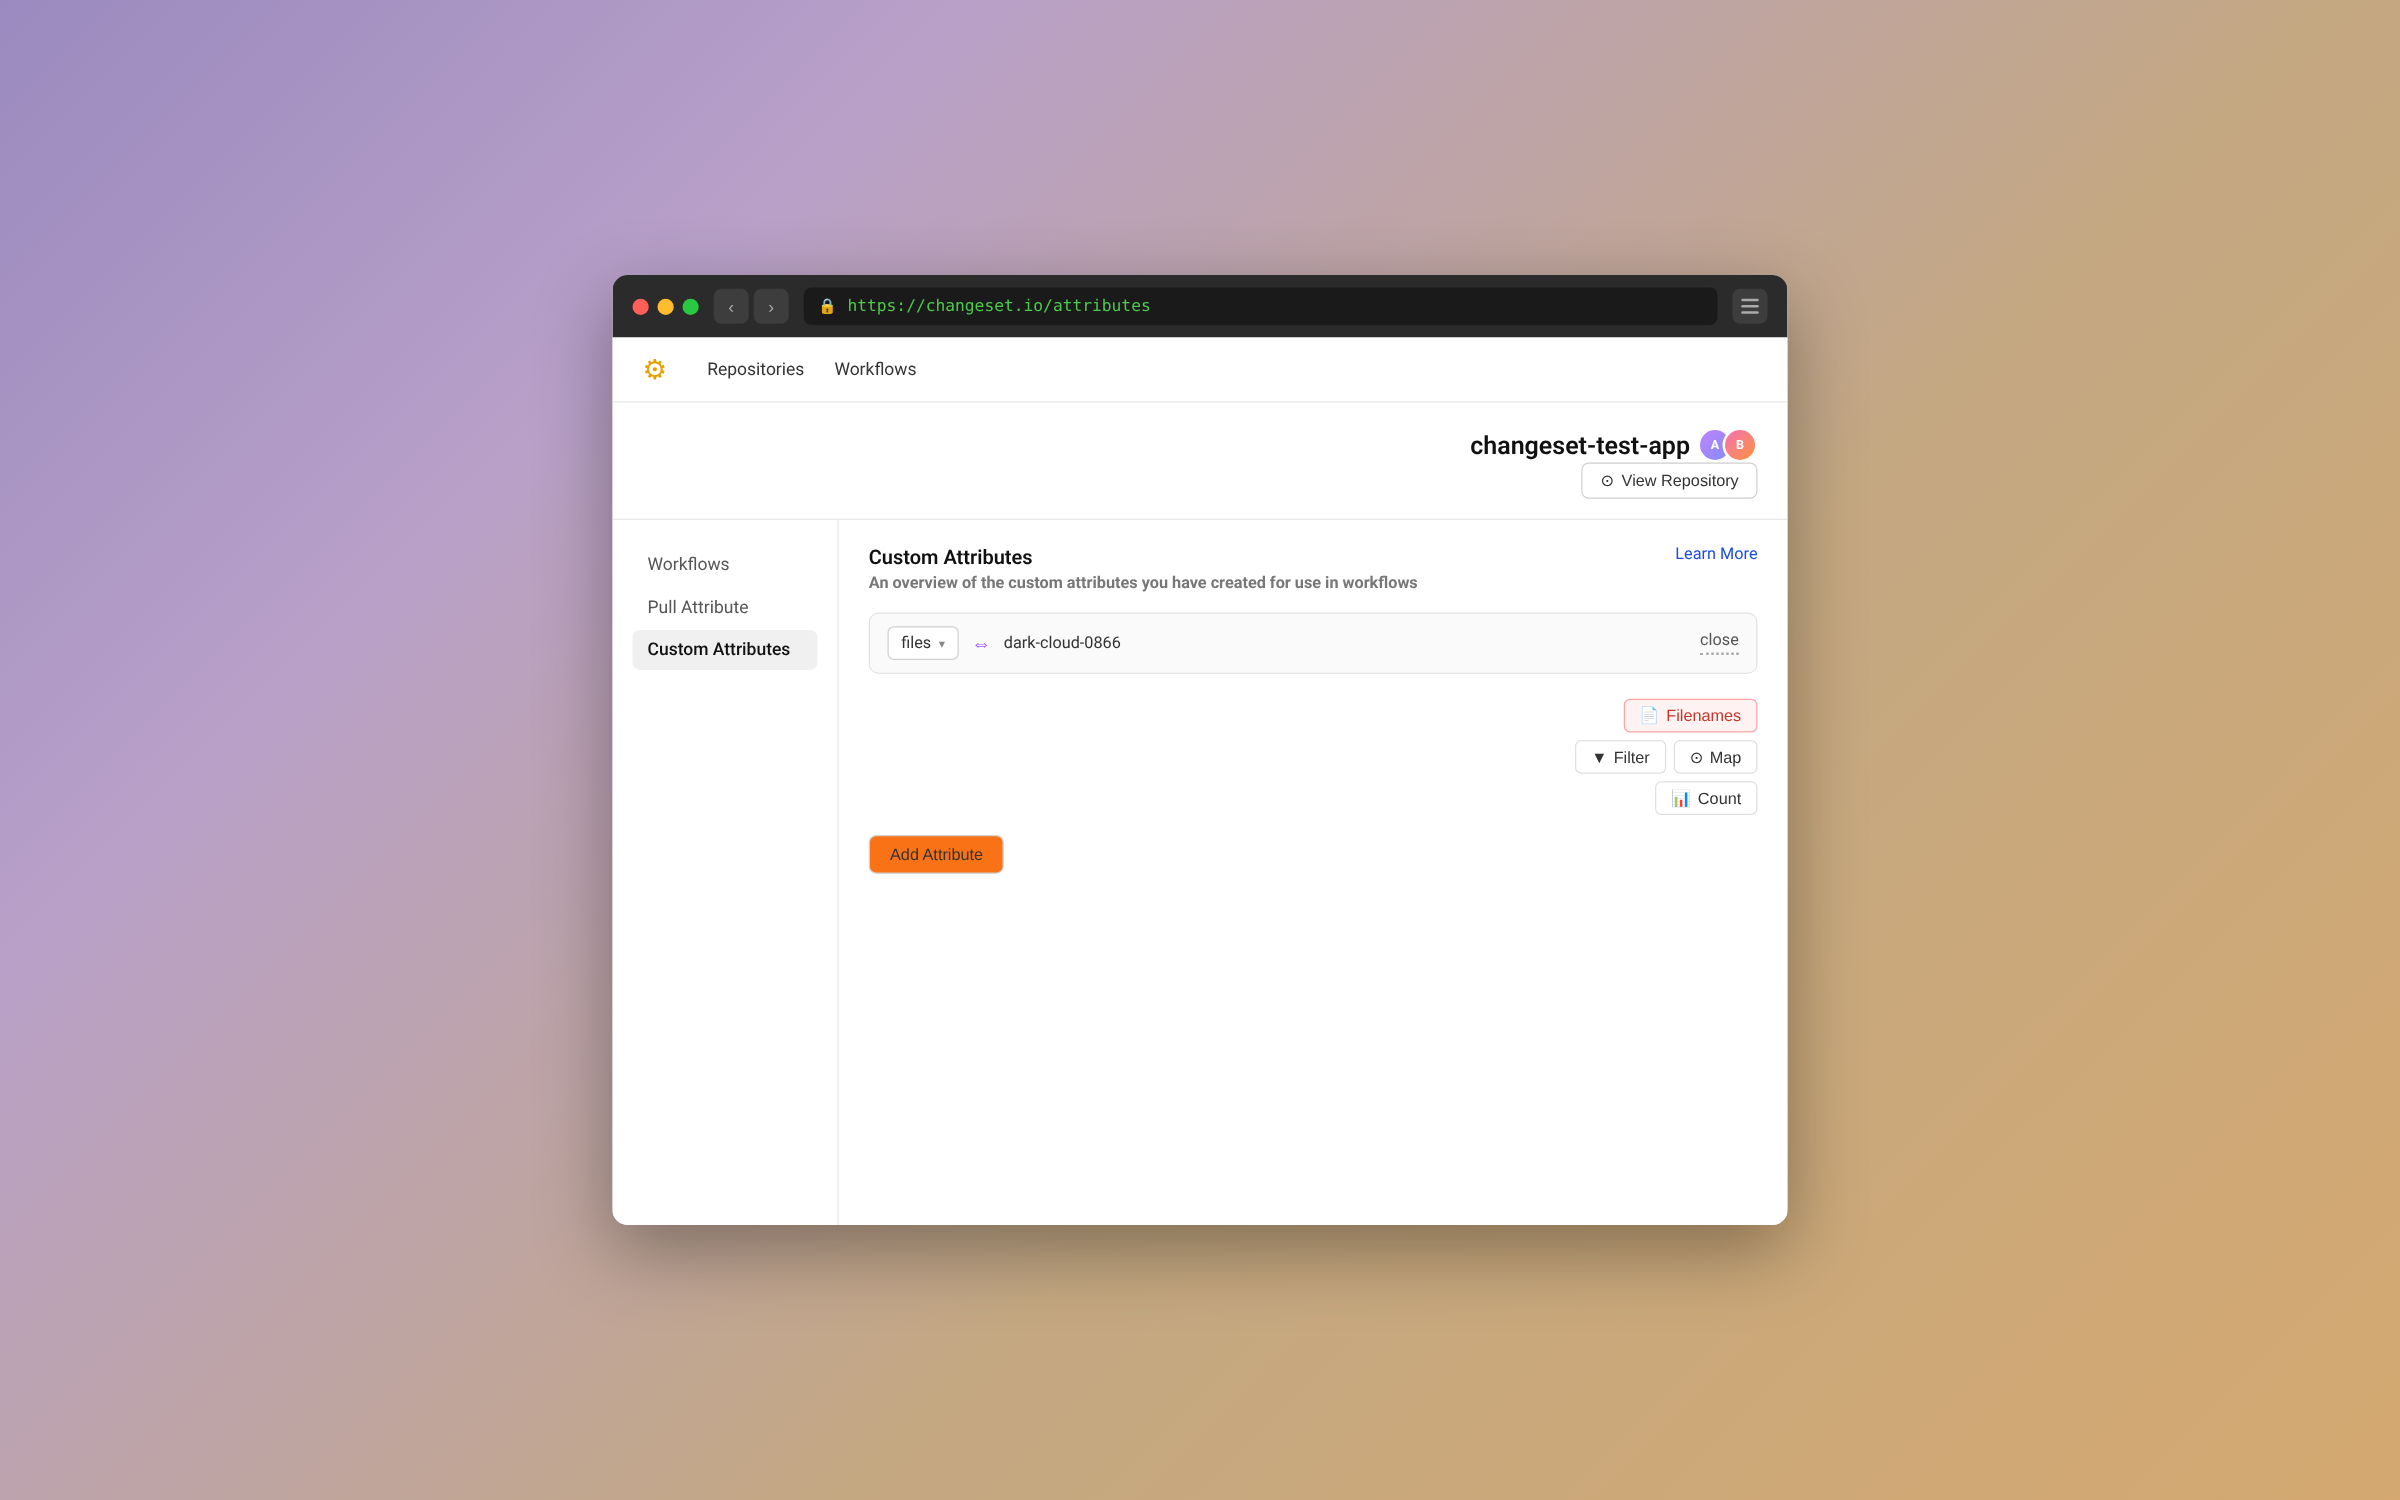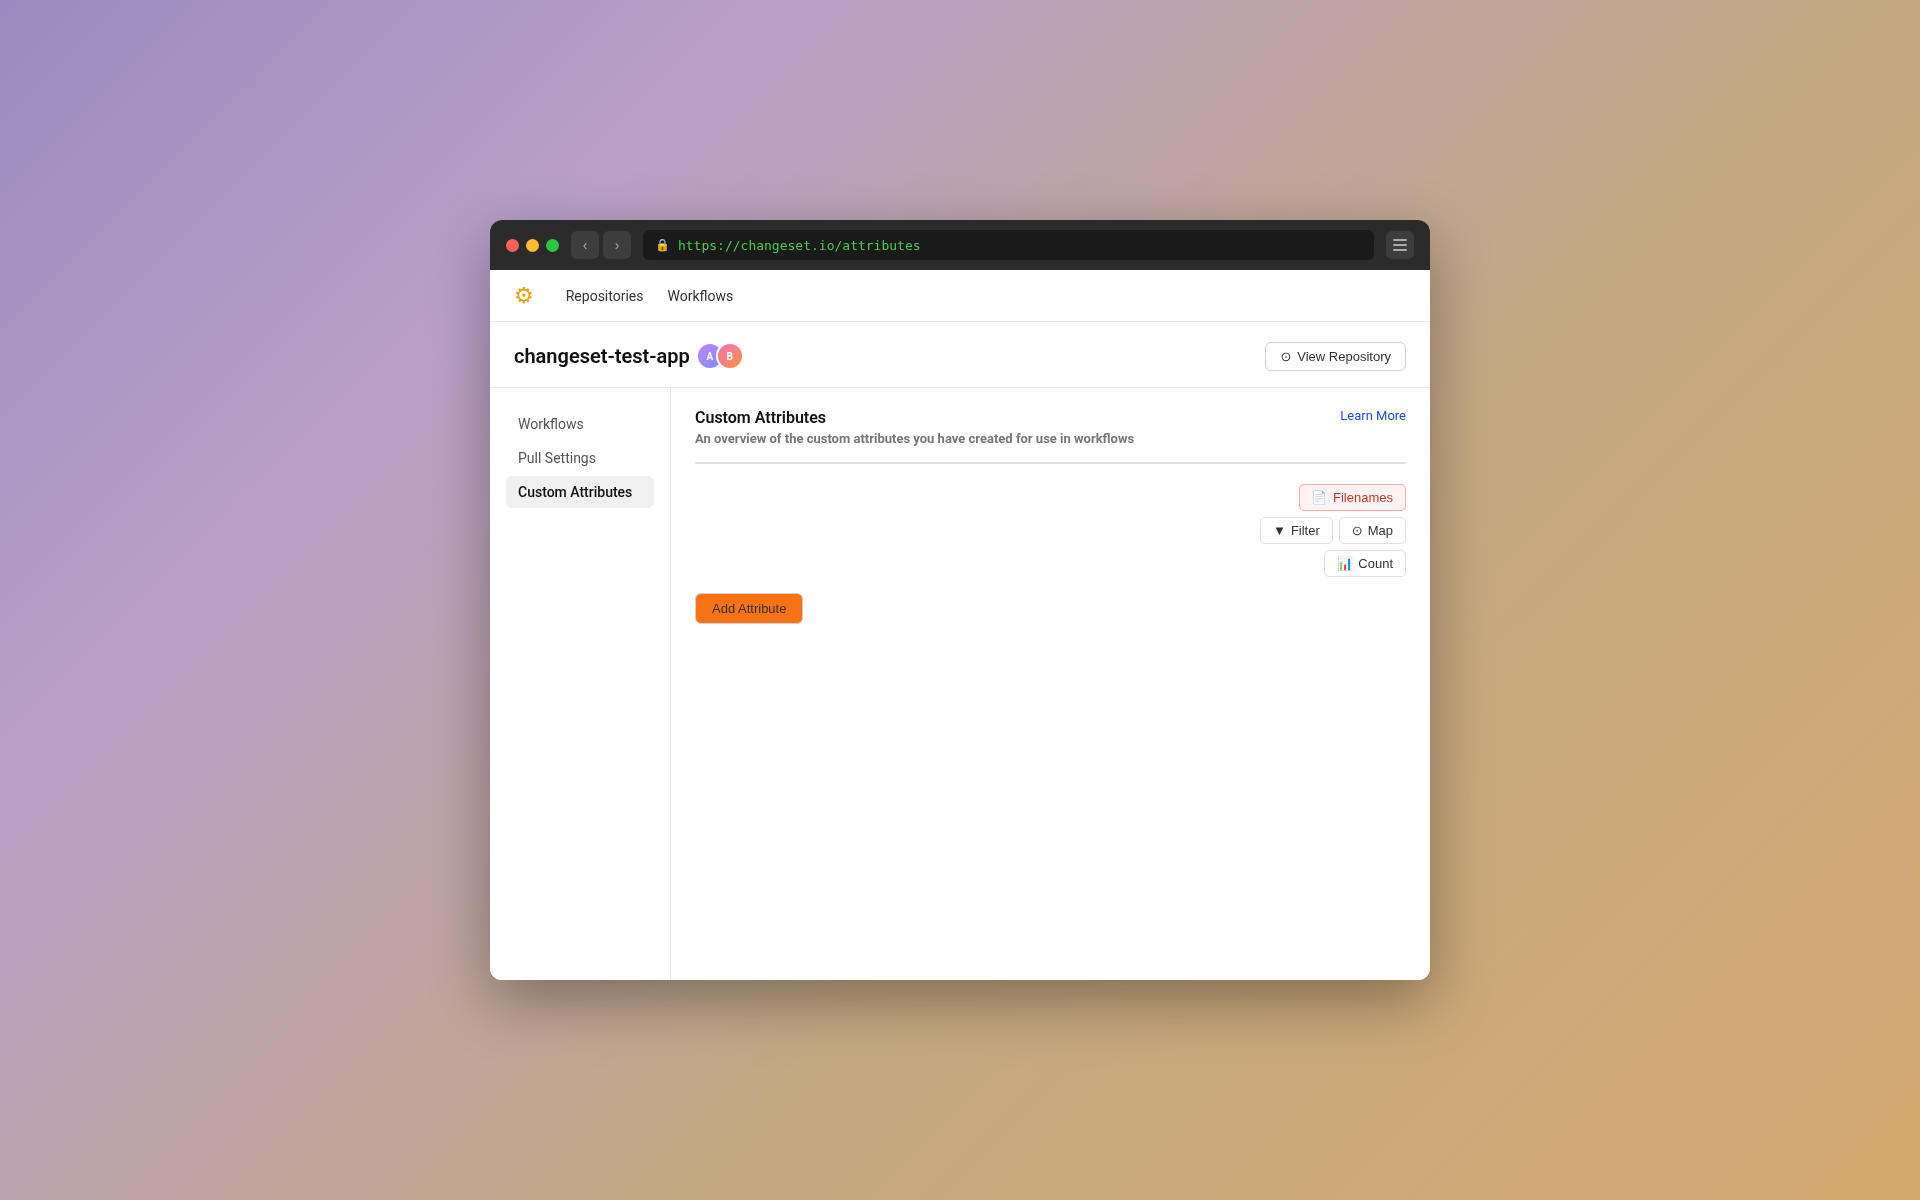--- a/index.html
+++ b/index.html
@@ -138,24 +138,25 @@
     .nav-link {
       font-size: 14px;
       color: #333;
       text-decoration: none;
       cursor: pointer;
     }
 
     
     .page-header {
       display: flex;
-      align-items: flex-start;
+      align-items: flex-end;
       justify-content: space-between;
       padding: 20px 24px 16px;
       border-bottom: 1px solid #e8e8e8;
+      flex-direction: column;
     }
 
     .page-title-section {
       display: flex;
       align-items: center;
       gap: 10px;
     }
 
     .page-title {
       font-size: 20px;
@@ -471,36 +472,45 @@
       <button class="view-repo-btn">
         <span>⊙</span>
         <span>View Repository</span>
       </button>
     </div>
 
     <div class="main-layout">
 
       <div class="sidebar">
         <div class="sidebar-item">Workflows</div>
-        <div class="sidebar-item">Pull Settings</div>
+        <div class="sidebar-item">Pull Attribute</div>
         <div class="sidebar-item active">Custom Attributes</div>
       </div>
 
       <div class="content-area">
         <div class="content-header">
           <div>
             <div class="content-title">Custom Attributes</div>
             <div class="content-subtitle">An overview of the custom attributes you have created for use in workflows</div>
           </div>
           <a class="learn-more-link">Learn More</a>
         </div>
 
 
         
         <div class="attribute-card">
+          <div class="attribute-header">
+            <div class="type-dropdown">
+              <span>files</span>
+              <span class="chevron-icon">▾</span>
+            </div>
+            <span class="link-icon">⇔</span>
+            <span class="attribute-name">dark-cloud-0866</span>
+            <a class="close-link">close</a>
+          </div>
 
         </div>
 
         
         <div class="action-buttons">
           <div class="action-row">
             <button class="action-btn active">
               <span class="btn-icon">📄</span>
               <span>Filenames</span>
             </button>

